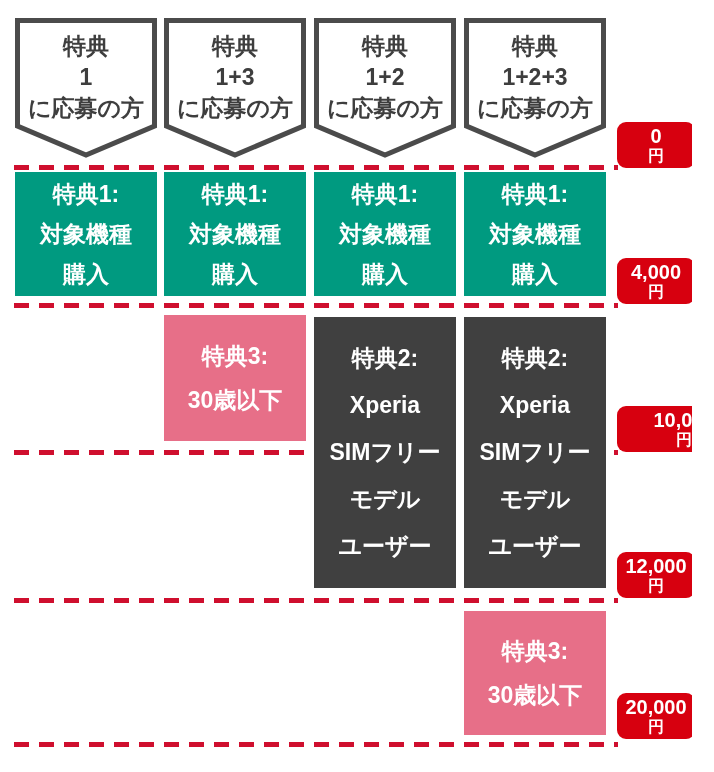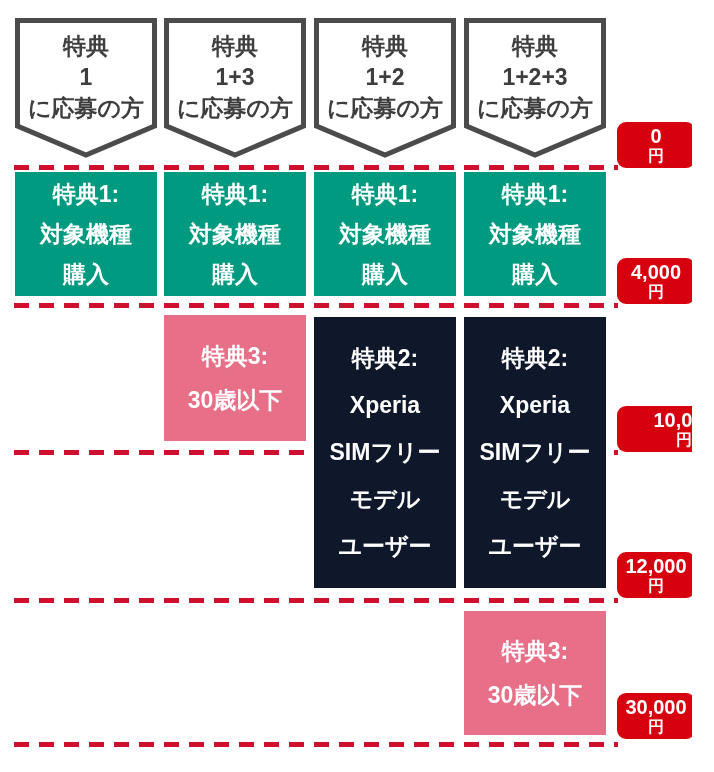--- a/index.html
+++ b/index.html
@@ -77,21 +77,21 @@
   }
   .block .block-text {
     color: #ffffff;
     font-weight: bold;
     font-size: 23px;
   }
   .block.green  { top: 172px; height: 124px; background: #009a80; }
   .block.green  .block-text { line-height: 40px; }
   .block.pink-a { top: 315px; height: 126px; background: #e76f88; }
   .block.pink-a .block-text { line-height: 44px; }
-  .block.orange { top: 317px; height: 271px; background: #0f172a; }
+  .block.orange { top: 317px; height: 271px; background: #404040; }
   .block.orange .block-text { line-height: 47px; }
   .block.pink-b { top: 611px; height: 124px; background: #e76f88; }
   .block.pink-b .block-text { line-height: 44px; }
 
   
   .badge {
     position: absolute;
     left: 617px;
     width: 78px;
     height: 46px;
@@ -213,17 +213,17 @@
   </div>
   <div class="badge badge-2">
     <div class="badge-value">10,000</div>
     <div class="badge-unit">円</div>
   </div>
   <div class="badge badge-3">
     <div class="badge-value">12,000</div>
     <div class="badge-unit">円</div>
   </div>
   <div class="badge badge-4">
-    <div class="badge-value">30,000</div>
+    <div class="badge-value">20,000</div>
     <div class="badge-unit">円</div>
   </div>
 
 </div>
 
 </body></html>

